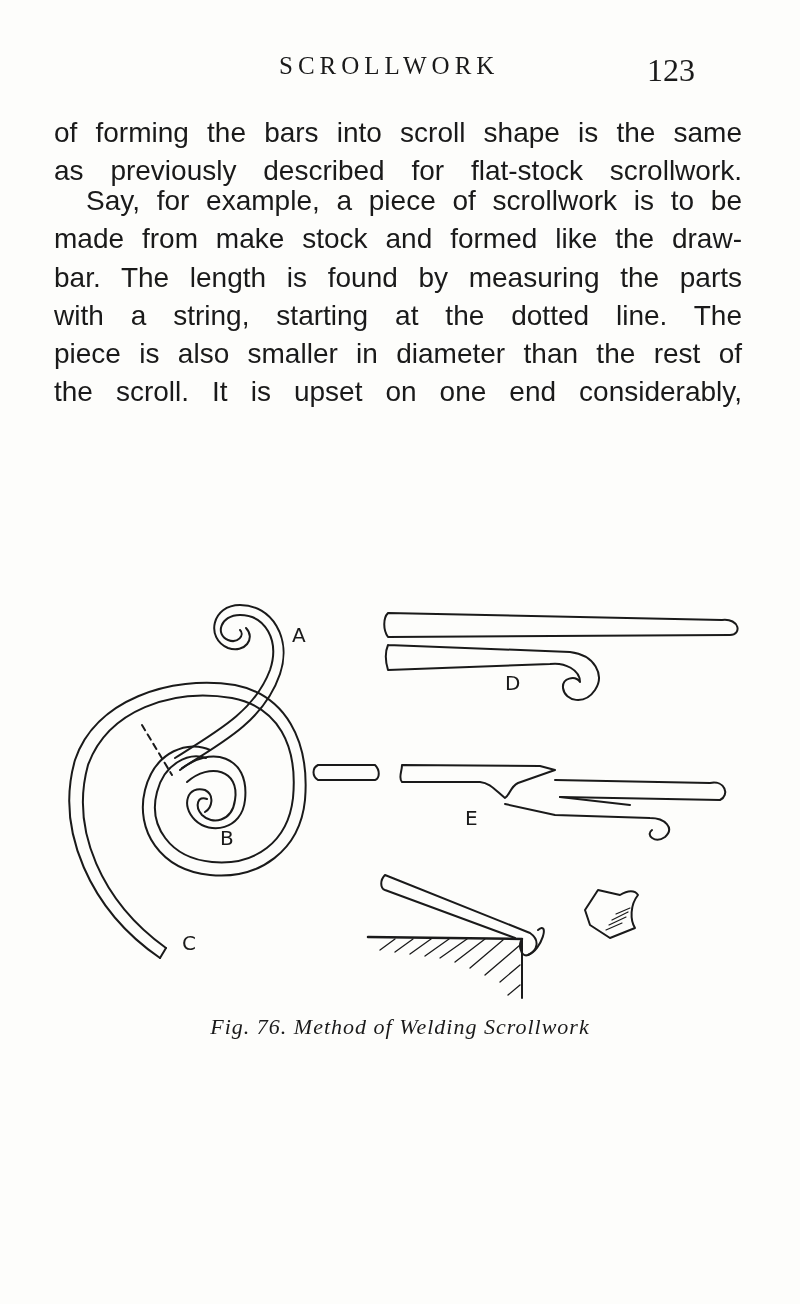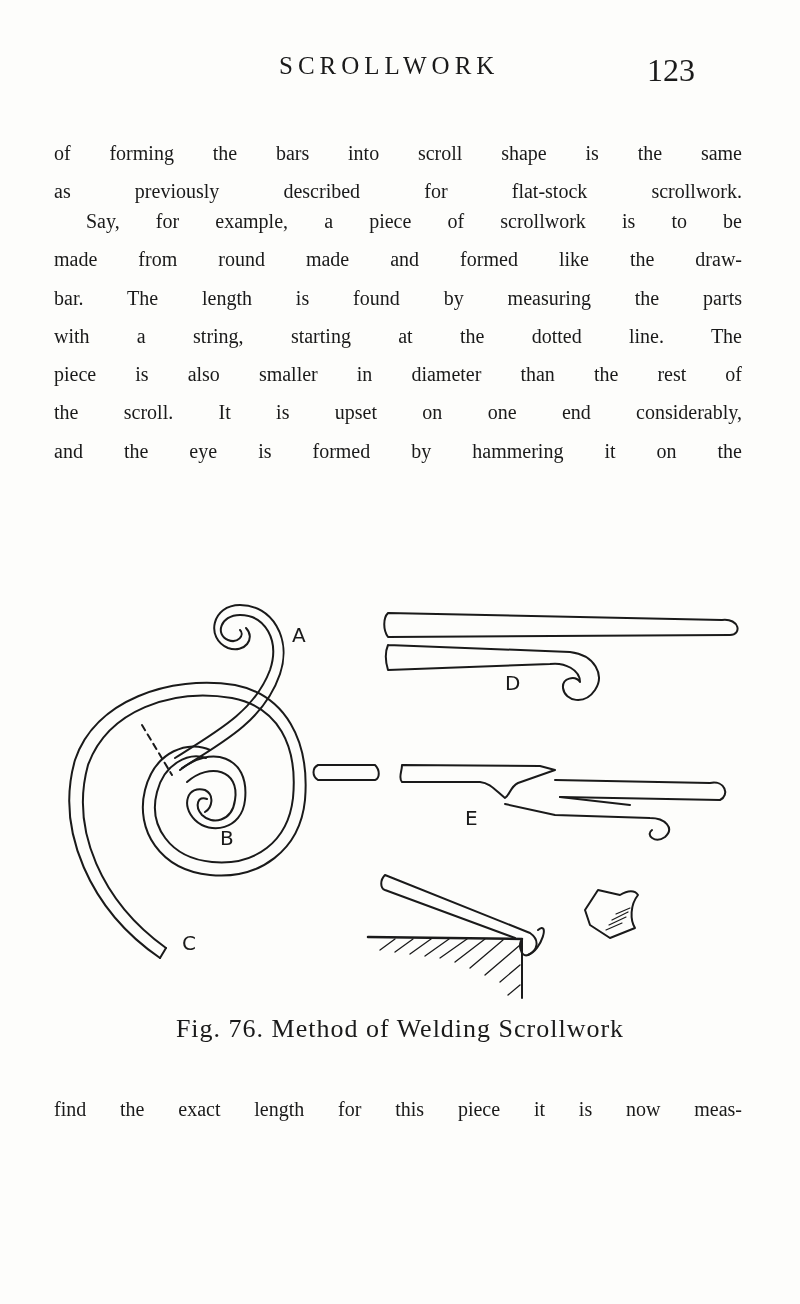--- a/index.html
+++ b/index.html
@@ -1,50 +1,49 @@
 <!DOCTYPE html>
 <html><head>
 <meta charset="utf-8">
 <style>
   html, body { margin:0; padding:0; }
   body { width:800px; height:1304px; background:#fdfdfb; position:relative; overflow:hidden; color:#1a1a1a; font-family:"DejaVu Serif", "Liberation Serif", serif; }
   .header { position:absolute; top:52px; left:0; width:732px; height:34px;margin-left:23px; }
   .running-head { position:absolute; left:256px; top:0; font-family:"Liberation Serif", serif; font-size:25px; letter-spacing:5px; }
   .page-num { position:absolute; right:60px; top:0; font-family:"Liberation Serif", serif; font-size:32px; }
-  .para { position:absolute; left:54px; width:688px; font-family:Liberation Serif, serif; font-size:20px; line-height:38.3px; text-align:justify;margin-top:20px; }
+  .para { position:absolute; left:54px; width:688px; font-family:Liberation Sans, sans-serif; font-size:28px; line-height:38.3px; text-align:justify; }
   .line { display:block; white-space:nowrap; text-align-last:justify; text-align:justify; }
   .indent { padding-left:32px; }
   .p1 { top:114px; }
   .p2 { top:182px; }
   .p3 { top:1070px; }
   .figure { position:absolute; left:50px; top:590px; width:710px; height:420px; }
-  .caption { position:absolute; top:1014px; left:0; width:800px; text-align:center; font-family:"Liberation Serif", serif; font-size:26px; letter-spacing:1px; }
+  .caption { position:absolute; top:1014px; left:0; width:800px; text-align:center; font-family:"Liberation Serif", serif; font-style:italic; font-size:22px; letter-spacing:1px; }
   svg text { font-family:"DejaVu Sans", sans-serif; }
 </style>
 </head>
 <body>
 
 <div class="header">
   <span class="running-head">SCROLLWORK</span>
   <span class="page-num">123</span>
 </div>
 
 <div class="para p1">
   <span class="line">of forming the bars into scroll shape is the same</span>
   <span class="line" style="text-align-last:justify">as previously described for flat-stock scrollwork.</span>
 </div>
 
 <div class="para p2">
   <span class="line indent">Say, for example, a piece of scrollwork is to be</span>
-  <span class="line">made from round made and formed like the draw-</span>
+  <span class="line">made from make stock and formed like the draw-</span>
   <span class="line">bar.   The length is found by measuring the parts</span>
   <span class="line">with a string, starting at the dotted line.   The</span>
   <span class="line">piece is also smaller in diameter than the rest of</span>
   <span class="line">the scroll.   It is upset on one end considerably,</span>
-  <span class="line">and the eye is formed by hammering it on the</span>
 </div>
 
 <div class="figure">
   <svg width="710" height="420" viewBox="0 0 710 420" fill="none" stroke="#1a1a1a" stroke-width="2" stroke-linecap="round" stroke-linejoin="round">
 
     <g>
 
       <path d="M110 368 C 40 320, 5 240, 25 170 C 45 110, 120 85, 185 95 C 235 105, 260 150, 255 210 C 250 260, 210 290, 160 285 C 110 280, 85 240, 95 200 C 105 160, 140 150, 160 160"></path>
       <path d="M116 358 C 52 312, 20 240, 38 175 C 58 120, 122 98, 182 108 C 228 117, 248 155, 243 208 C 238 252, 205 276, 162 272 C 120 268, 98 236, 107 202 C 114 174, 138 162, 156 168"></path>
       <line x1="110" y1="368" x2="116" y2="358"></line>
@@ -100,14 +99,13 @@
         <line x1="562" y1="330" x2="578" y2="322"></line>
         <line x1="566" y1="324" x2="580" y2="318"></line>
       </g>
     </g>
   </svg>
 </div>
 
 <div class="caption">Fig. 76.  Method of Welding Scrollwork</div>
 
 <div class="para p3">
-  <span class="line">find the exact length for this piece it is now meas-</span>
 </div>
 
 </body></html>

